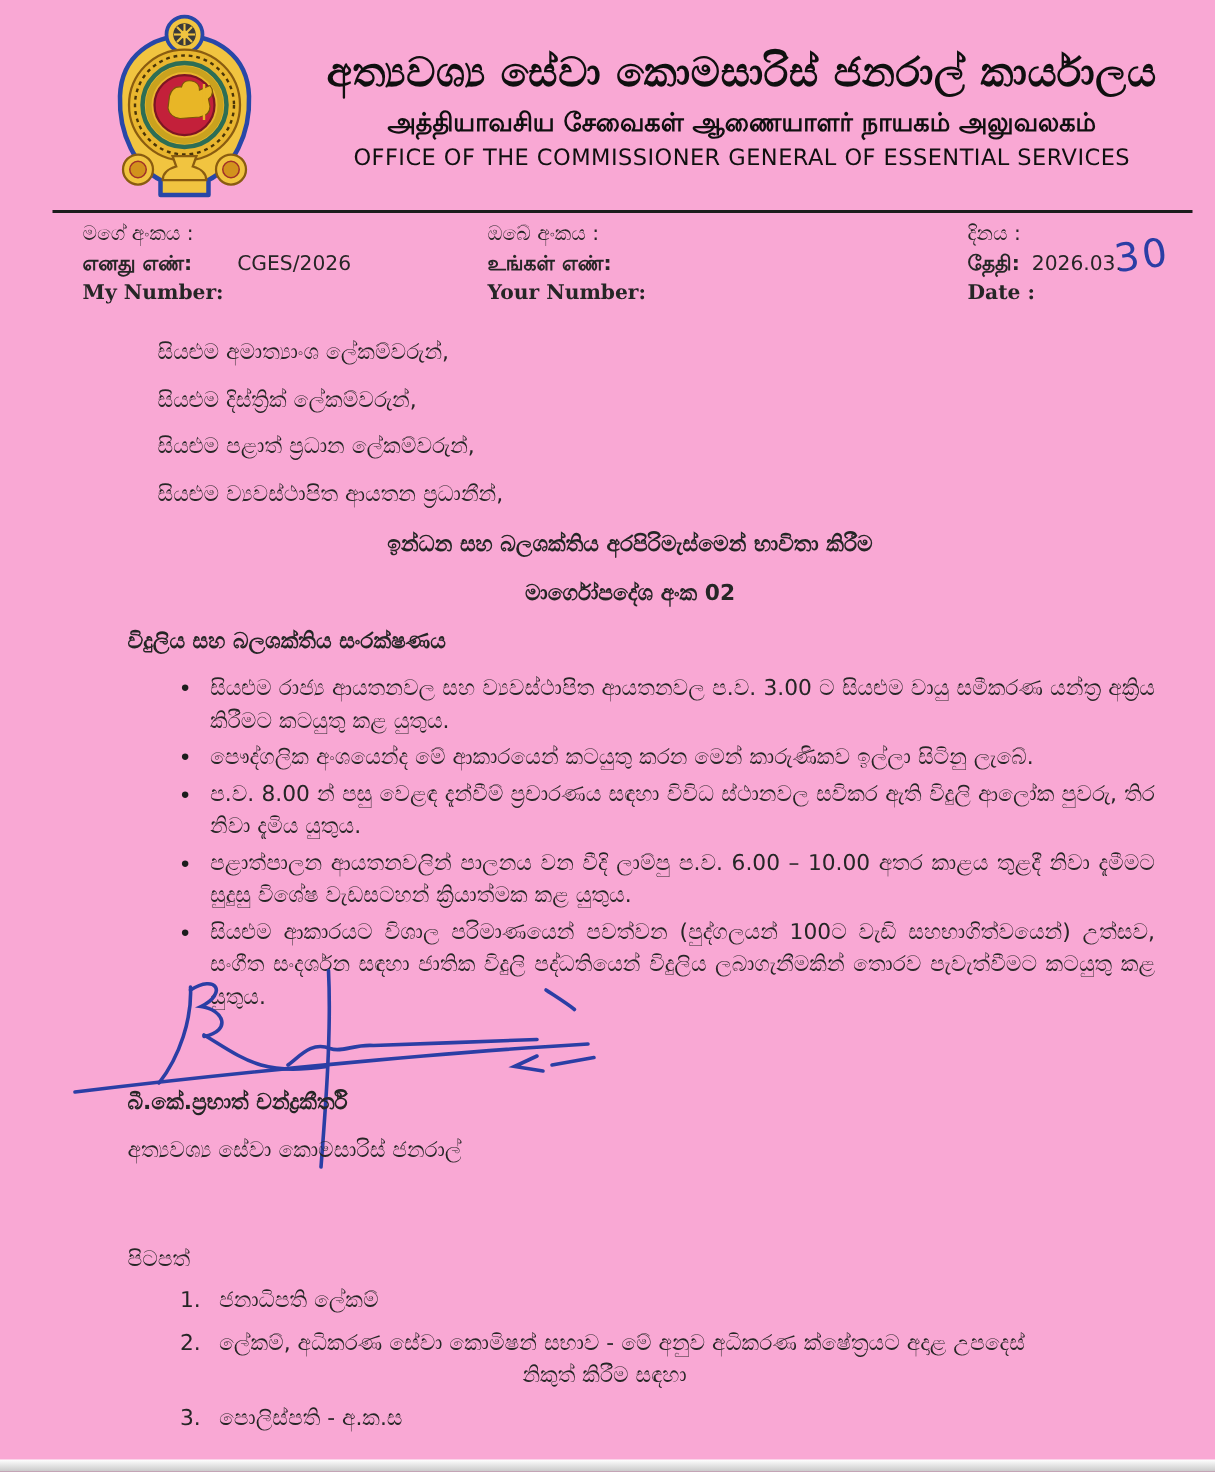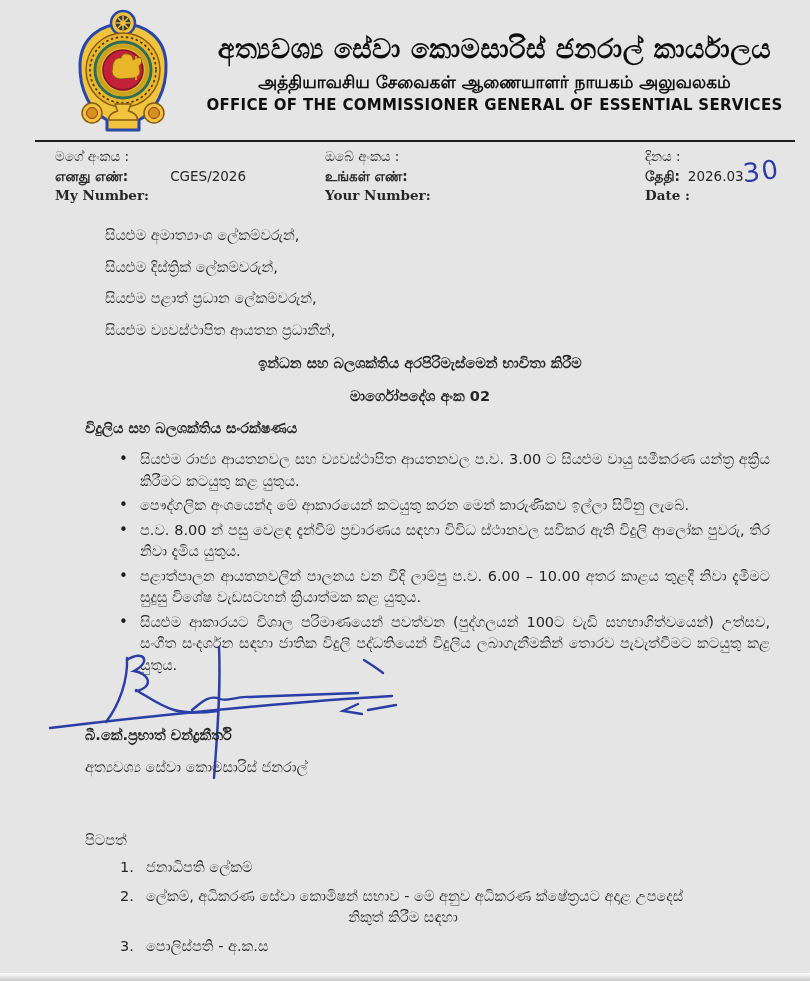--- a/index.html
+++ b/index.html
@@ -1,41 +1,41 @@
 <!DOCTYPE html>
 <html><head>
 <meta charset="utf-8">
 <style>
   html,body{margin:0;padding:0;background:#9a9a9a;}
   .page{
     position:relative;
     width:810px;height:981px;
-    background:#e5e5e5;
+    background:#f9a8d4;
     margin:0 auto;
     overflow:hidden;
     font-family:"DejaVu Sans","Liberation Sans",sans-serif;
     color:#262626;
   }
   
   .header{position:absolute;top:8px;left:62px;right:15px;display:flex;}
   .emblem{width:122px;height:132px;flex:0 0 122px;}
   .header-text{flex:1;text-align:center;padding-top:24px;padding-left:10px;}
   .h-si{font-size:27px;font-weight:bold;color:#101010;letter-spacing:.5px;line-height:34px;}
   .h-ta{font-size:17px;font-weight:bold;color:#101010;margin-top:5px;line-height:22px;}
-  .h-en{font-size:15px;font-weight:bold;color:#101010;margin-top:2px;letter-spacing:.3px;line-height:20px;}
+  .h-en{font-size:15px;font-weight:normal;color:#101010;margin-top:2px;letter-spacing:.3px;line-height:20px;}
   .rule{position:absolute;top:140px;left:35px;width:760px;height:2px;background:#1d1d1d;}
   
   .ref-col{position:absolute;top:147px;font-size:13.5px;line-height:19.5px;}
   .ref-col .si{font-weight:normal;}
   .ref-col .ta{font-weight:bold;}
   .ref-col .en{font-weight:bold;font-family:"DejaVu Serif","Liberation Serif",serif;}
   .ref-my{left:55px;}
   .ref-your{left:325px;}
   .ref-date{left:645px;}
-  .ref-value{margin-left:42px;font-weight:normal;}
+  .ref-value{margin-left:30px;font-weight:normal;}
   .date-printed{margin-left:8px;font-weight:normal;}
   .handwritten{
     position:absolute;left:743px;top:156px;
     color:#2b3ea5;font-size:26px;font-weight:normal;
     transform:rotate(-8deg);letter-spacing:2px;
   }
   
   .recipients{position:absolute;top:228px;left:105px;font-size:14.5px;}
   .recipients div{margin-bottom:16.5px;line-height:15px;}
   

